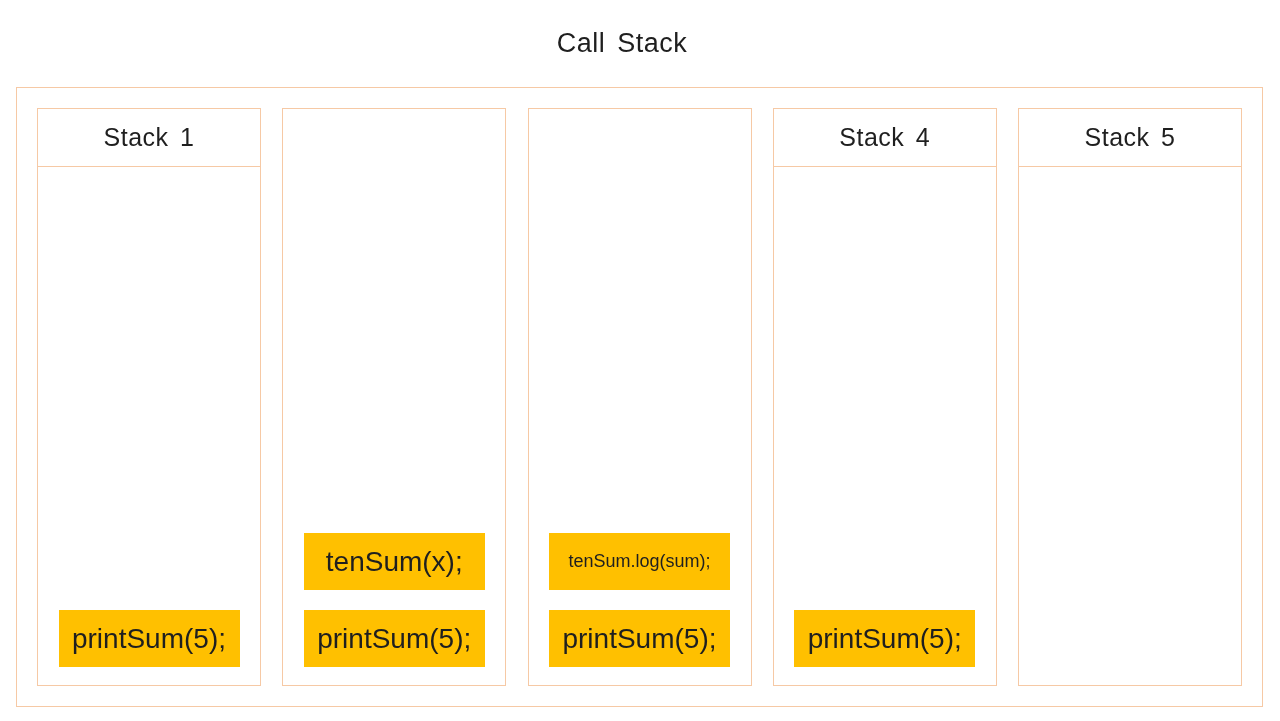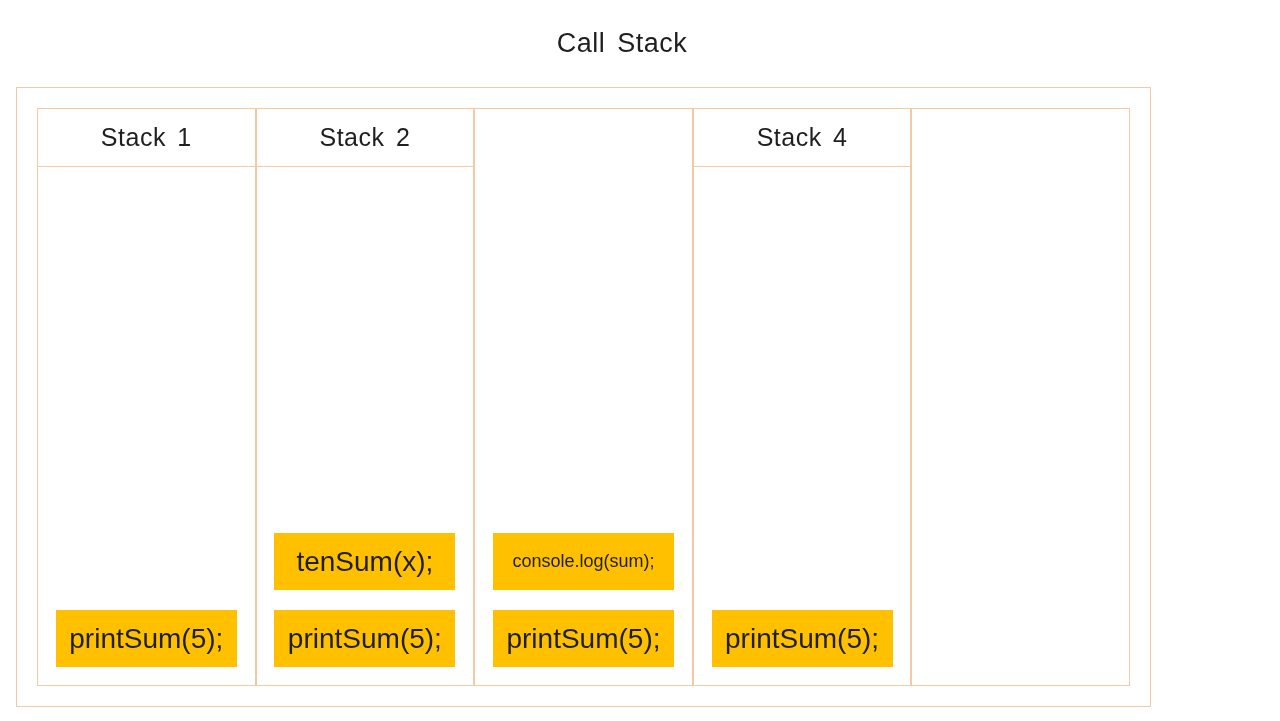--- a/index.html
+++ b/index.html
@@ -28,21 +28,21 @@
     font-size: 27px;
     letter-spacing: 0.5px;
     position: relative;
     left: -18px;
     word-spacing: 4px;
   }
   .outer-frame {
     position: absolute;
     left: 16px;
     top: 87px;
-    width: 1135px;
+    width: 1247px;
     height: 620px;
     border: 1.5px solid var(--border);
     display: flex;
     justify-content: space-between;
     padding: 20px;
   }
   .stack-col {
     width: 224px;
     border: 1.5px solid var(--border);
     display: flex;
@@ -91,38 +91,38 @@
 <div class="outer-frame">
 
   <div class="stack-col">
     <div class="stack-header">Stack 1</div>
     <div class="stack-body">
       <div class="frame-box">printSum(5);</div>
     </div>
   </div>
 
   <div class="stack-col">
-    <div class="stack-header">Stack 2</div>
     <div class="stack-body">
       <div class="frame-box">tenSum(x);</div>
       <div class="frame-box">printSum(5);</div>
     </div>
   </div>
 
   <div class="stack-col">
     <div class="stack-body">
-      <div class="frame-box small">console.log(sum);</div>
+      <div class="frame-box small">tenSum.log(sum);</div>
       <div class="frame-box">printSum(5);</div>
     </div>
   </div>
 
   <div class="stack-col">
     <div class="stack-header">Stack 4</div>
     <div class="stack-body">
       <div class="frame-box">printSum(5);</div>
     </div>
   </div>
 
   <div class="stack-col">
+    <div class="stack-header">Stack 5</div>
     <div class="stack-body"></div>
   </div>
 
 </div>
 
 </body></html>

